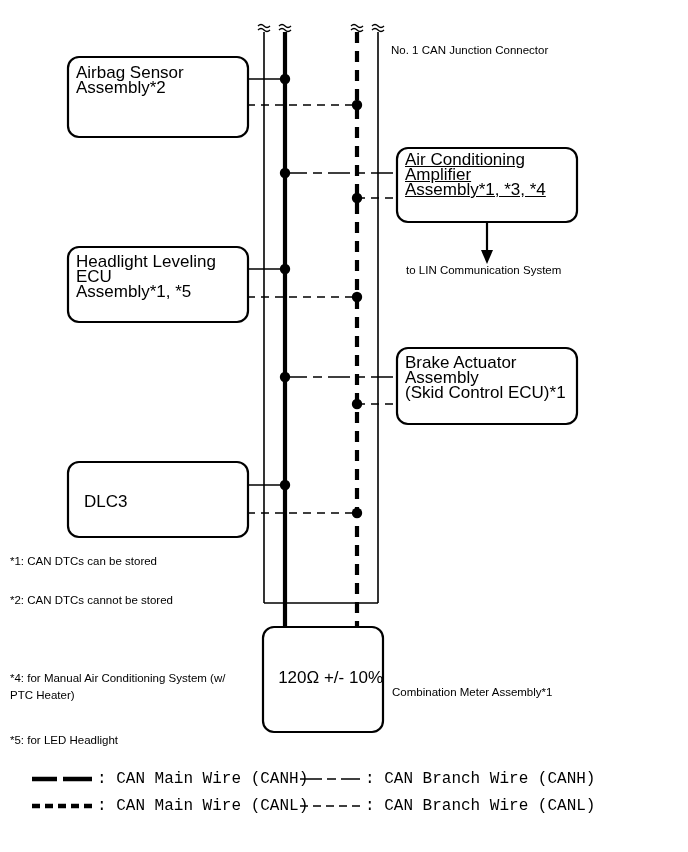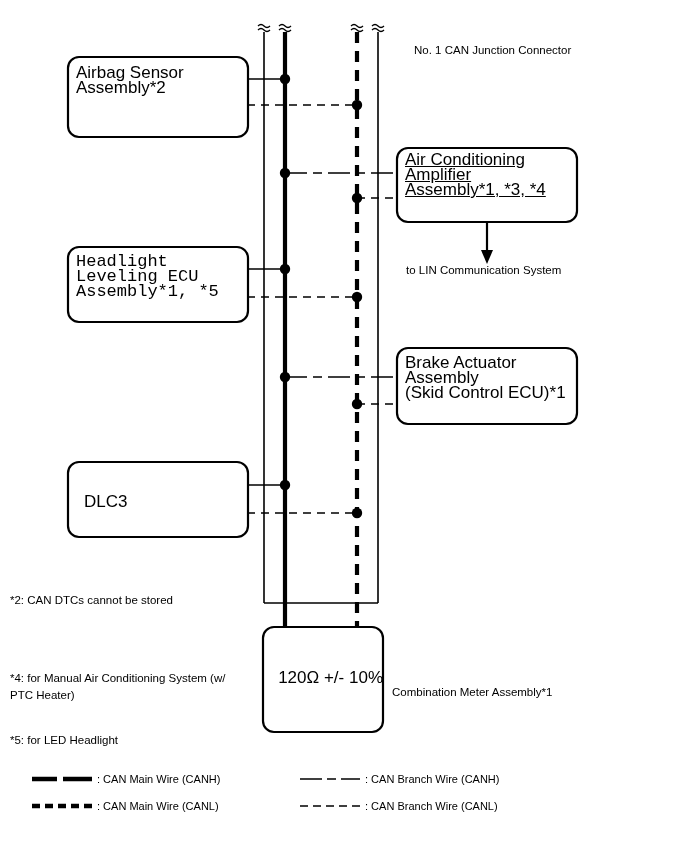--- a/index.html
+++ b/index.html
@@ -22,24 +22,25 @@
   }
   .freetext{
     position:absolute;
     font-size:11.5px;
     line-height:17px;
     color:#000;
     white-space:pre-line;
   }
   .legtext{
     position:absolute;
-    font-size:11px;
+    font-size:16px;
     line-height:14px;
     color:#000;
     white-space:nowrap;
+    font-family:Liberation Mono, monospace;
   }
 </style>
 </head>
 <body>
 
 <div id="stage">
 
   <svg class="layer" viewBox="0 0 688 852">
 
     <g>
@@ -133,39 +134,40 @@
       <rect x="68" y="247" width="180" height="75" rx="11"></rect>
       <rect x="68" y="462" width="180" height="75" rx="11"></rect>
       <rect x="397" y="148" width="180" height="74" rx="11"></rect>
       <rect x="397" y="348" width="180" height="76" rx="11"></rect>
       <rect x="263" y="627" width="120" height="105" rx="11"></rect>
     </g>
   </svg>
 
   <div class="boxlabel" style="left:76px;  top:65px;  width:166px;">Airbag Sensor Assembly*2</div>
 
-  <div class="boxlabel" style="left:76px;  top:254px; width:166px;font-family:Liberation Mono, monospace;">Headlight Leveling ECU
+  <div class="boxlabel" style="left:76px;  top:254px; width:166px;">Headlight Leveling ECU
 Assembly*1, *5</div>
 
   <div class="boxlabel" style="left:84px;  top:474px; width:156px;margin-top:20px;">DLC3</div>
 
   <div class="boxlabel" style="left:405px; top:152px; width:170px;text-decoration:underline;">Air Conditioning Amplifier
 Assembly*1, *3, *4</div>
 
   <div class="boxlabel" style="left:405px; top:355px; width:170px;">Brake Actuator Assembly
 (Skid Control ECU)*1</div>
 
   <div class="boxlabel" style="left:263px; top:670px; width:120px; text-align:right;">120Ω +/- 10%</div>
 
-  <div class="freetext" style="left:414px; top:42px;">No. 1 CAN Junction Connector</div>
+  <div class="freetext" style="left:391px; top:42px;">No. 1 CAN Junction Connector</div>
 
   <div class="freetext" style="left:406px; top:262px;">to LIN Communication System</div>
 
   <div class="freetext" style="left:392px; top:684px;">Combination Meter Assembly*1</div>
 
+  <div class="freetext" style="left:10px; top:553px; width:240px;">*1: CAN DTCs can be stored</div>
   <div class="freetext" style="left:10px; top:592px; width:240px;">*2: CAN DTCs cannot be stored</div>
   <div class="freetext" style="left:10px; top:670px; width:240px;">*4: for Manual Air Conditioning System (w/
 PTC Heater)</div>
   <div class="freetext" style="left:10px; top:732px; width:240px;">*5: for LED Headlight</div>
 
   <svg class="layer" viewBox="0 0 688 852">
 
     <g>
       <line x1="32" y1="779" x2="92" y2="779" stroke="#000" stroke-width="4.6" stroke-dasharray="25 6 22 0"></line>
     </g>

